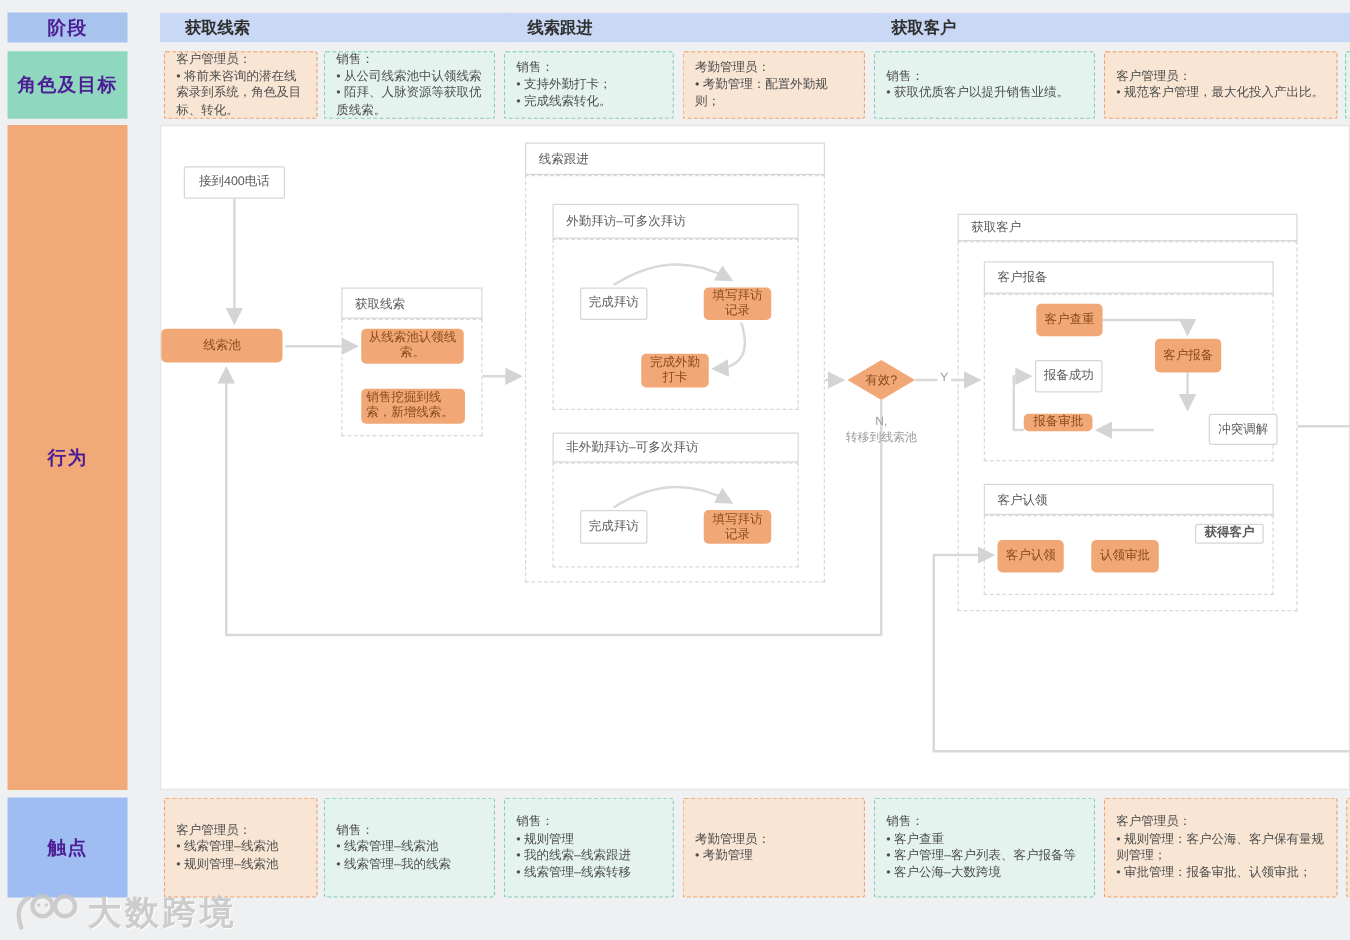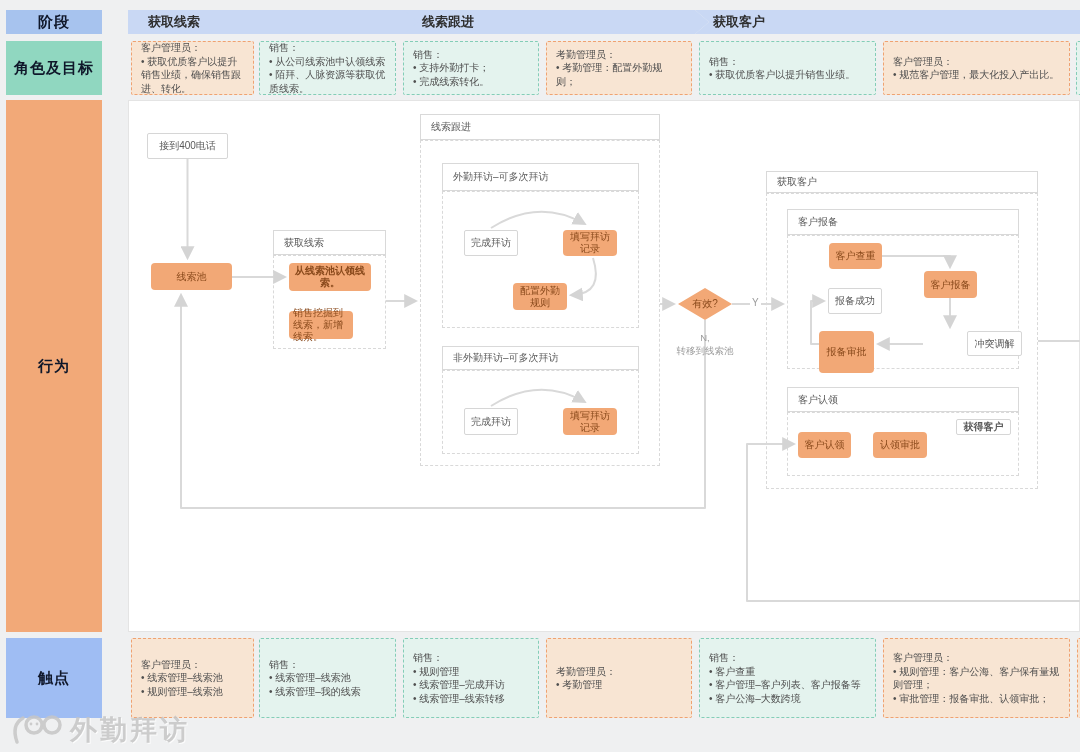--- a/index.html
+++ b/index.html
@@ -4,21 +4,21 @@
 <style>
   html,body{margin:0;padding:0;}
   body{
     width:1080px;height:752px;position:relative;overflow:hidden;
     background:#eff0f1;
     font-family:"Liberation Sans","DejaVu Sans",sans-serif;
     color:#404040;
   }
   
   .rail{position:absolute;left:6px;width:96px;display:flex;align-items:center;justify-content:center;
-        font-weight:bold;font-size:15px;color:#0f172a;letter-spacing:1px;}
+        font-weight:bold;font-size:15px;color:#4c1d95;letter-spacing:1px;}
   .rail.stage{top:10px;height:24px;background:#a7c3ee;}
   .rail.roles{top:41px;height:54px;background:#90d7c0;}
   .rail.behavior{top:100px;height:532px;background:#f2a978;}
   .rail.touch{top:638px;height:80px;background:#9fbdf3;}
   
   .phase{position:absolute;top:10px;height:24px;background:#c9d8f4;display:flex;align-items:center;
          font-weight:bold;font-size:13px;color:#2f2f2f;}
   .phase.first{clip-path:polygon(0 0,calc(100% - 14px) 0,100% 50%,calc(100% - 14px) 100%,0 100%);padding-left:20px;}
   .phase.mid{clip-path:polygon(0 0,calc(100% - 14px) 0,100% 50%,calc(100% - 14px) 100%,0 100%,14px 50%);padding-left:18px;}
   
@@ -64,21 +64,21 @@
 <div class="rail behavior">行为</div>
 <div class="rail touch">触点</div>
 
 <div class="phase first" style="left:128px;width:272px;">获取线索</div>
 <div class="phase mid" style="left:404px;width:287px;">线索跟进</div>
 <div class="phase mid" style="left:695px;width:385px;">获取客户</div>
 
 <div class="cardrow-box rolebox orange" style="left:131px;width:123px;">
   <div class="ttl">客户管理员：</div>
   <div>
-      <div>• 获取优质客户以提升销售业绩，确保销售跟进、转化。</div>
+      <div>• 将前来咨询的潜在线索录到系统，角色及目标、转化。</div>
     </div>
 </div>
 <div class="cardrow-box rolebox green" style="left:259px;width:137px;">
   <div class="ttl">销售：</div>
   <div>
       <div>• 从公司线索池中认领线索</div>
       <div>• 陌拜、人脉资源等获取优质线索。</div>
     </div>
 </div>
 <div class="cardrow-box rolebox green" style="left:403px;width:136px;">
@@ -160,42 +160,42 @@
       <path d="M576 219 V407 H52 V196" marker-end="url(#ah)"></path>
       <path d="M909 240 H952"></path>
       <path d="M952 500 H618 V343 H663" marker-end="url(#ah)"></path>
       <path d="M362 127 Q409 97 454 122" marker-end="url(#ah)"></path>
       <path d="M464 157 Q475 192 444 194" marker-end="url(#ah)"></path>
       <path d="M362 305 Q409 275 454 300" marker-end="url(#ah)"></path>
     </g>
   </svg>
 
   <div class="node white" style="left:18px;top:32px;width:81px;height:26px;">接到400电话</div>
-  <div class="node orange" style="left:22px;top:162px;width:81px;height:27px;">线索池</div>
-  <div class="node orange" style="left:160px;top:162px;width:82px;height:28px;font-weight:bold;">从线索池认领线索。</div>
-  <div class="node orange leftalign" style="left:160px;top:210px;width:64px;height:28px;">销售挖掘到线索，新增线索。</div>
+  <div class="node orange" style="left:0;top:162px;width:97px;height:27px;">线索池</div>
+  <div class="node orange" style="left:160px;top:162px;width:82px;height:28px;">从线索池认领线索。</div>
+  <div class="node orange leftalign" style="left:160px;top:210px;width:83px;height:28px;">销售挖掘到线索，新增线索。</div>
 
   <div class="node white" style="left:335px;top:129px;width:54px;height:26px;">完成拜访</div>
   <div class="node orange" style="left:434px;top:129px;width:54px;height:26px;">填写拜访记录</div>
-  <div class="node orange" style="left:384px;top:182px;width:54px;height:27px;">配置外勤规则</div>
+  <div class="node orange" style="left:384px;top:182px;width:54px;height:27px;">完成外勤打卡</div>
   <div class="node white" style="left:335px;top:307px;width:54px;height:27px;">完成拜访</div>
   <div class="node orange" style="left:434px;top:307px;width:54px;height:27px;">填写拜访记录</div>
 
   <div class="diamond" style="left:549px;top:187px;width:54px;height:32px;">有效?</div>
   <div class="wlabel" style="left:621px;top:196px;">Y</div>
   <div class="nnote" style="left:536px;top:230px;width:80px;">
     <div>N,</div>
     <div>转移到线索池</div>
   </div>
 
   <div class="node orange" style="left:700px;top:142px;width:53px;height:26px;">客户查重</div>
   <div class="node orange" style="left:795px;top:170px;width:53px;height:27px;">客户报备</div>
   <div class="node white" style="left:699px;top:187px;width:54px;height:26px;">报备成功</div>
   <div class="node white" style="left:838px;top:230px;width:55px;height:25px;">冲突调解</div>
-  <div class="node orange" style="left:690px;top:230px;width:55px;height:42px;">报备审批</div>
+  <div class="node orange" style="left:690px;top:230px;width:55px;height:14px;">报备审批</div>
 
   <div class="node orange" style="left:669px;top:331px;width:53px;height:26px;">客户认领</div>
   <div class="node orange" style="left:744px;top:331px;width:54px;height:26px;">认领审批</div>
   <div class="node white" style="left:827px;top:318px;width:55px;height:16px;font-weight:bold;">获得客户</div>
 </div>
 
 <div class="cardrow-box touchbox orange" style="left:131px;width:123px;">
   <div class="ttl">客户管理员：</div>
   <div>
       <div>• 线索管理–线索池</div>
@@ -206,21 +206,21 @@
   <div class="ttl">销售：</div>
   <div>
       <div>• 线索管理–线索池</div>
       <div>• 线索管理–我的线索</div>
     </div>
 </div>
 <div class="cardrow-box touchbox green" style="left:403px;width:136px;">
   <div class="ttl">销售：</div>
   <div>
       <div>• 规则管理</div>
-      <div>• 线索管理–完成拜访</div>
+      <div>• 我的线索–线索跟进</div>
       <div>• 线索管理–线索转移</div>
     </div>
 </div>
 <div class="cardrow-box touchbox orange" style="left:546px;width:146px;">
   <div class="ttl">考勤管理员：</div>
   <div>
       <div>• 考勤管理</div>
     </div>
 </div>
 <div class="cardrow-box touchbox green" style="left:699px;width:177px;">
@@ -243,14 +243,14 @@
 <div id="watermark">
   <svg width="56" height="34" viewBox="0 0 56 34">
     <g stroke="#c6c6c6" stroke-width="3.5" fill="none" stroke-linecap="round">
       <path d="M9 29 Q3 12 15 5"></path>
       <circle cx="26" cy="12" r="8"></circle>
       <circle cx="44" cy="12" r="8"></circle>
     </g>
     <circle cx="23" cy="11" r="1.4" fill="#c6c6c6"></circle>
     <circle cx="29" cy="11" r="1.4" fill="#c6c6c6"></circle>
   </svg>
-  <span class="wm-text">外勤拜访</span>
+  <span class="wm-text">大数跨境</span>
 </div>
 
 </body></html>

